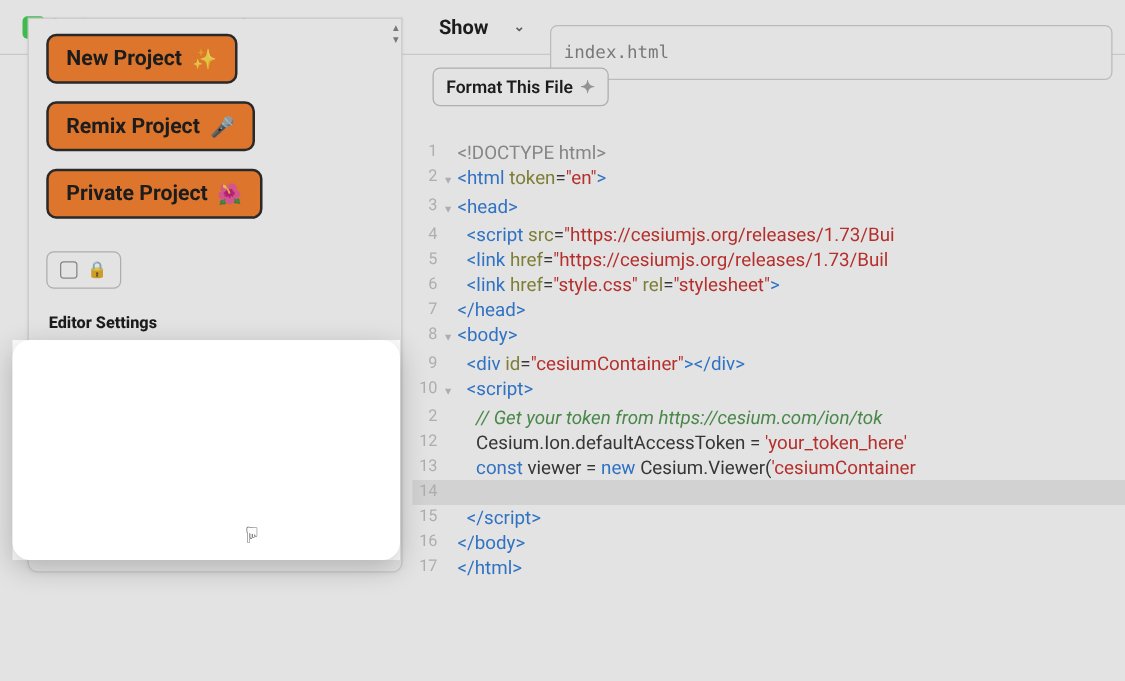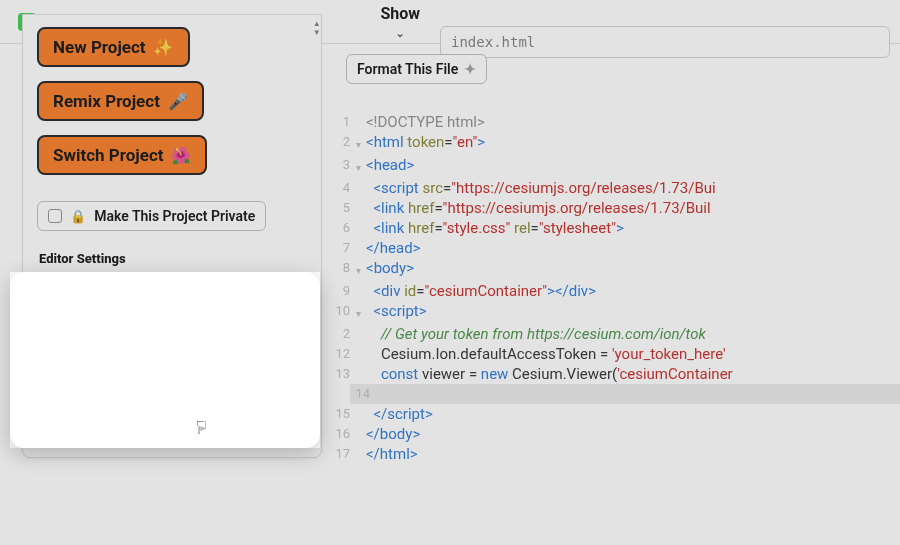--- a/index.html
+++ b/index.html
@@ -4,24 +4,24 @@
 <style>
   * { box-sizing: border-box; margin: 0; padding: 0; font-family: -apple-system, BlinkMacSystemFont, "Segoe UI", Roboto, Helvetica, Arial, sans-serif; }
   body { width: 900px; height: 545px; overflow: hidden; background: #fff; position: relative; }
   .page { width: 900px; height: 545px; position: relative; }
 
   
   .topbar { display:flex; align-items:center; height:44px; padding:0 10px; gap:10px; border-bottom:1px solid #ddd;}
   .project-name { display:flex; align-items:center; gap:6px; padding:4px 8px; border-radius:6px; background:#fff; font-weight:700; font-size:17px; }
   .project-name .avatar { width:18px; height:18px; border-radius:4px; background:#2ecc40; display:inline-block;}
   .project-name .caret { font-size:10px; color:#555; margin-left:4px; }
-  .show-pill { font-weight:700; font-size:16px; display:flex; align-items:center; gap:4px; margin-left:auto; margin-right:10px;flex-direction:column;}
+  .show-pill { font-weight:700; font-size:16px; display:flex; align-items:center; gap:20px; margin-left:auto; margin-right:10px;}
   .show-pill .chev { font-size:11px; color:#555; }
   .undo-redo { display:flex; gap:6px; font-size:18px; color:#444; }
-  .filepath-input { flex:1; max-width:450px; height:32px; border:1px solid #ccc; border-radius:6px; padding:0 10px; font-family: Menlo, Consolas, monospace; font-size:14px; background:#fff; color:#777;margin-top:40px;}
+  .filepath-input { flex:1; max-width:450px; height:44px; border:1px solid #ccc; border-radius:6px; padding:0 10px; font-family: Menlo, Consolas, monospace; font-size:14px; background:#fff; color:#777;margin-top:40px;}
 
   
   .format-row { padding:10px 0 10px 346px; }
   .format-btn { display:inline-flex; align-items:center; gap:6px; border:1px solid #bbb; border-radius:6px; padding:6px 10px; font-size:14px; font-weight:600; background:#fff; }
   .format-btn .sparkle { color:#999; font-size:14px; }
 
   
   .code-area { position:absolute; top:112px; left:330px; right:0; bottom:0; font-family: Menlo, Consolas, monospace; font-size:15px; line-height:20px; }
   .code-line { display:flex; align-items:flex-start; white-space:pre; }
   .ln { width:26px; text-align:right; color:#bbb; padding-right:6px; user-select:none; font-size:13px;}
@@ -102,47 +102,46 @@
       <div class="code-line"><span class="ln">4</span><span class="fold"></span><span class="code">  <span class="t-bracket">&lt;</span><span class="t-tag">script</span><span> </span><span class="t-attr">src</span><span class="t-ident">=</span><span class="t-str">"https://cesiumjs.org/releases/1.73/Bui</span></span></div>
       <div class="code-line"><span class="ln">5</span><span class="fold"></span><span class="code">  <span class="t-bracket">&lt;</span><span class="t-tag">link</span><span> </span><span class="t-attr">href</span><span class="t-ident">=</span><span class="t-str">"https://cesiumjs.org/releases/1.73/Buil</span></span></div>
       <div class="code-line"><span class="ln">6</span><span class="fold"></span><span class="code">  <span class="t-bracket">&lt;</span><span class="t-tag">link</span><span> </span><span class="t-attr">href</span><span class="t-ident">=</span><span class="t-str">"style.css"</span><span> </span><span class="t-attr">rel</span><span class="t-ident">=</span><span class="t-str">"stylesheet"</span><span class="t-bracket">&gt;</span></span></div>
       <div class="code-line"><span class="ln">7</span><span class="fold"></span><span class="code"><span class="t-bracket">&lt;/</span><span class="t-tag">head</span><span class="t-bracket">&gt;</span></span></div>
       <div class="code-line"><span class="ln">8</span><span class="fold">▾</span><span class="code"><span class="t-bracket">&lt;</span><span class="t-tag">body</span><span class="t-bracket">&gt;</span></span></div>
       <div class="code-line"><span class="ln">9</span><span class="fold"></span><span class="code">  <span class="t-bracket">&lt;</span><span class="t-tag">div</span><span> </span><span class="t-attr">id</span><span class="t-ident">=</span><span class="t-str">"cesiumContainer"</span><span class="t-bracket">&gt;&lt;/</span><span class="t-tag">div</span><span class="t-bracket">&gt;</span></span></div>
       <div class="code-line"><span class="ln">10</span><span class="fold">▾</span><span class="code">  <span class="t-bracket">&lt;</span><span class="t-tag">script</span><span class="t-bracket">&gt;</span></span></div>
       <div class="code-line"><span class="ln">2</span><span class="fold"></span><span class="code">    <span class="t-comment">// Get your token from https://cesium.com/ion/tok</span></span></div>
       <div class="code-line"><span class="ln">12</span><span class="fold"></span><span class="code">    <span class="t-ident">Cesium</span><span class="t-ident">.</span><span class="t-ident">Ion</span><span class="t-ident">.</span><span class="t-ident">defaultAccessToken</span><span> </span><span class="t-ident">=</span><span> </span><span class="t-str">'your_token_here'</span></span></div>
       <div class="code-line"><span class="ln">13</span><span class="fold"></span><span class="code">    <span class="t-kw">const</span><span> </span><span class="t-ident">viewer</span><span> </span><span class="t-ident">=</span><span> </span><span class="t-kw">new</span><span> </span><span class="t-ident">Cesium</span><span class="t-ident">.</span><span class="t-ident">Viewer</span><span class="t-ident">(</span><span class="t-str">'cesiumContainer</span></span></div>
-      <div class="code-line" style="position: relative; margin-left: 20px;"><div class="hl-line"></div><span class="ln">14</span><span class="fold"></span><span class="code"></span></div>
+      <div class="code-line" style="position: relative;"><div class="hl-line"></div><span class="ln">14</span><span class="fold"></span><span class="code"></span></div>
       <div class="code-line"><span class="ln">15</span><span class="fold"></span><span class="code">  <span class="t-bracket">&lt;/</span><span class="t-tag">script</span><span class="t-bracket">&gt;</span></span></div>
       <div class="code-line"><span class="ln">16</span><span class="fold"></span><span class="code"><span class="t-bracket">&lt;/</span><span class="t-tag">body</span><span class="t-bracket">&gt;</span></span></div>
       <div class="code-line"><span class="ln">17</span><span class="fold"></span><span class="code"><span class="t-bracket">&lt;/</span><span class="t-tag">html</span><span class="t-bracket">&gt;</span></span></div>
     </div>
 
   <div class="sidebar">
     <div class="carets">▴<br>▾</div>
 
     <div class="action-btn">
       <span>New Project</span>
       <span class="emoji">✨</span>
     </div><br>
     <div class="action-btn">
       <span>Remix Project</span>
       <span class="emoji">🎤</span>
     </div><br>
     <div class="action-btn small-gap">
-      <span>Switch Project</span>
+      <span>Private Project</span>
       <span class="emoji">🌺</span>
     </div>
 
     <div style="height:14px"></div>
     <div class="thin-btn">
       <span class="cb"></span>
       <span class="lock">🔒</span>
-      <span>Make This Project Private</span>
     </div>
 
     <div class="section-title">Editor Settings</div>
 
     <div class="settings-list">
       <div class="thin-btn">
         <span>Change Theme</span>
         <span class="emoji">🌙</span>
       </div>
       <div class="thin-btn">

